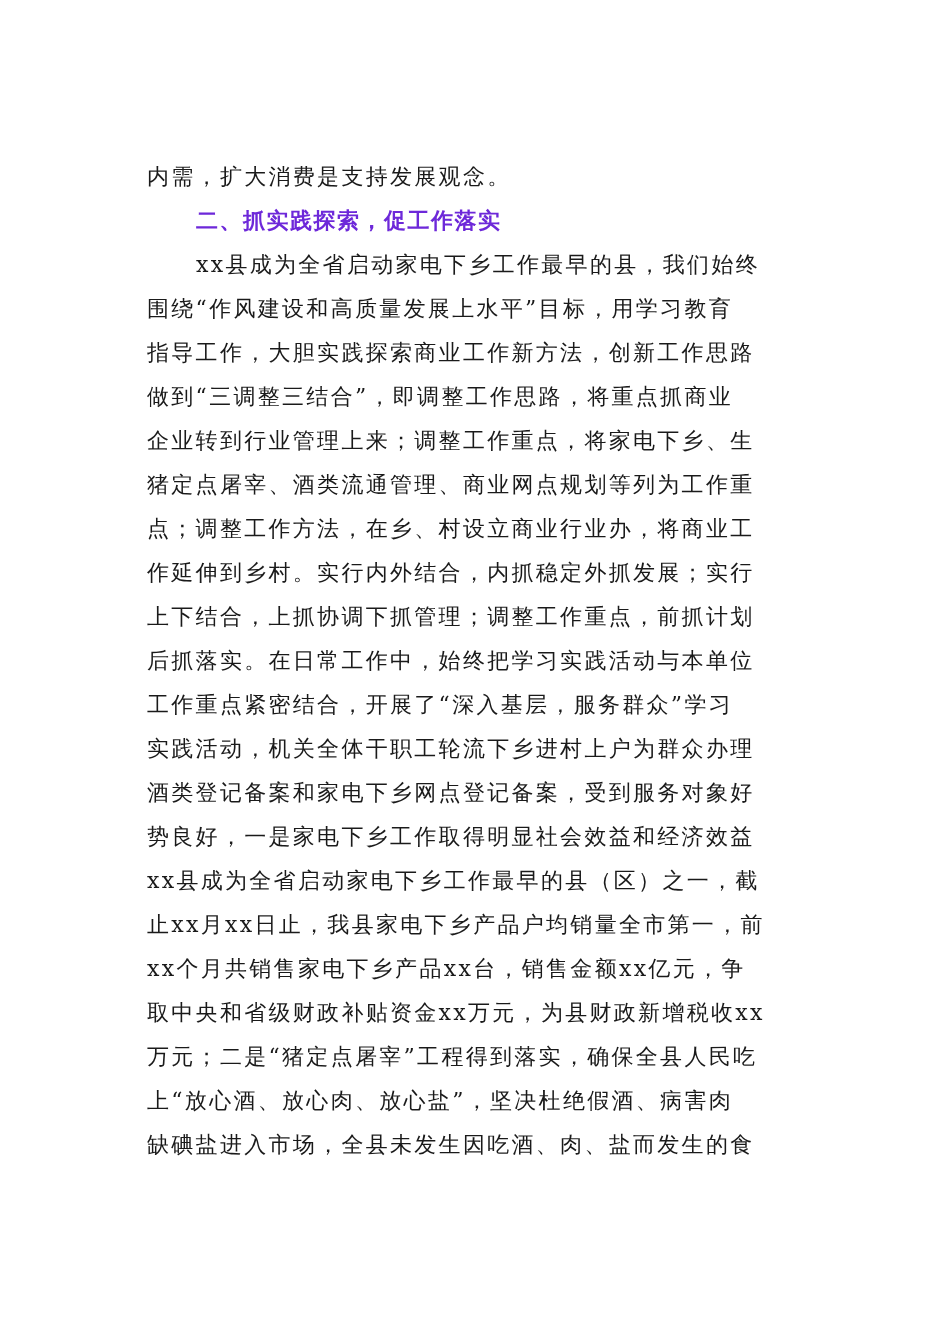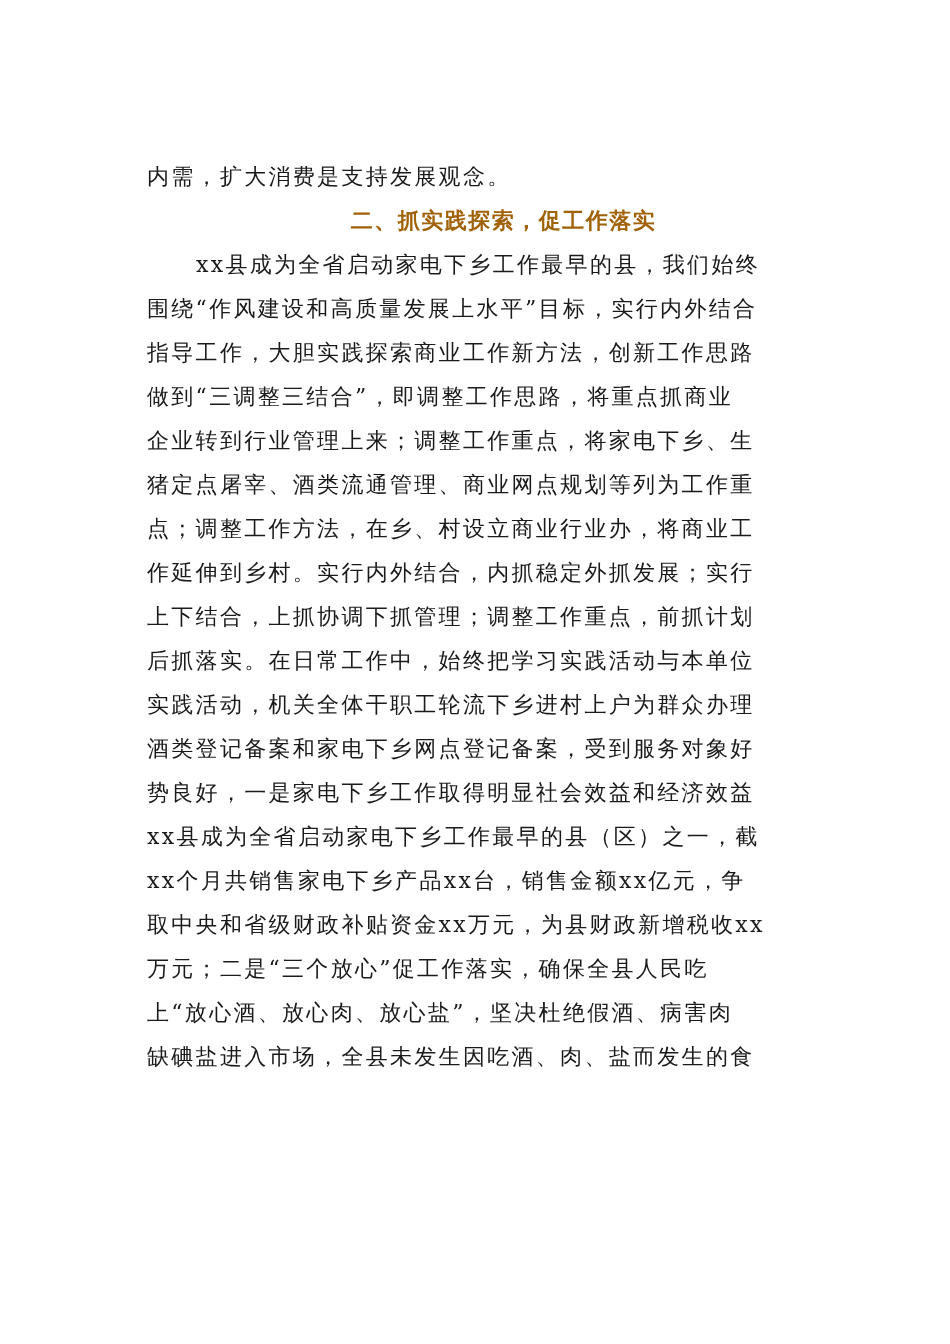--- a/index.html
+++ b/index.html
@@ -16,46 +16,47 @@
     letter-spacing: 2.3px;
   }
   .line.indent { padding-left: 49px; }
   .heading {
     font-family: Liberation Sans, sans-serif;
     font-weight: bold;
     font-size: 22px;
     line-height: 44px;
     height: 44px;
     padding-left: 49px;
-    color: #a16207;
+    color: #6d28d9;
     letter-spacing: 1.5px;
     white-space: nowrap;
-    text-align: center;
   }
 </style>
 </head>
 <body>
 
 <div class="page">
   <div class="content">
     <div class="line">内需，扩大消费是支持发展观念。</div>
     <div class="heading">二、抓实践探索，促工作落实</div>
     <div class="line indent">xx县成为全省启动家电下乡工作最早的县，我们始终</div>
-    <div class="line">围绕“作风建设和高质量发展上水平”目标，实行内外结合</div>
+    <div class="line">围绕“作风建设和高质量发展上水平”目标，用学习教育</div>
     <div class="line">指导工作，大胆实践探索商业工作新方法，创新工作思路</div>
     <div class="line">做到“三调整三结合”，即调整工作思路，将重点抓商业</div>
     <div class="line">企业转到行业管理上来；调整工作重点，将家电下乡、生</div>
     <div class="line">猪定点屠宰、酒类流通管理、商业网点规划等列为工作重</div>
     <div class="line">点；调整工作方法，在乡、村设立商业行业办，将商业工</div>
     <div class="line">作延伸到乡村。实行内外结合，内抓稳定外抓发展；实行</div>
     <div class="line">上下结合，上抓协调下抓管理；调整工作重点，前抓计划</div>
     <div class="line">后抓落实。在日常工作中，始终把学习实践活动与本单位</div>
+    <div class="line">工作重点紧密结合，开展了“深入基层，服务群众”学习</div>
     <div class="line">实践活动，机关全体干职工轮流下乡进村上户为群众办理</div>
     <div class="line">酒类登记备案和家电下乡网点登记备案，受到服务对象好</div>
     <div class="line">势良好，一是家电下乡工作取得明显社会效益和经济效益</div>
     <div class="line">xx县成为全省启动家电下乡工作最早的县（区）之一，截</div>
+    <div class="line">止xx月xx日止，我县家电下乡产品户均销量全市第一，前</div>
     <div class="line">xx个月共销售家电下乡产品xx台，销售金额xx亿元，争</div>
     <div class="line">取中央和省级财政补贴资金xx万元，为县财政新增税收xx</div>
-    <div class="line">万元；二是“三个放心”促工作落实，确保全县人民吃</div>
+    <div class="line">万元；二是“猪定点屠宰”工程得到落实，确保全县人民吃</div>
     <div class="line">上“放心酒、放心肉、放心盐”，坚决杜绝假酒、病害肉</div>
     <div class="line">缺碘盐进入市场，全县未发生因吃酒、肉、盐而发生的食</div>
   </div>
 </div>
 
 </body></html>

